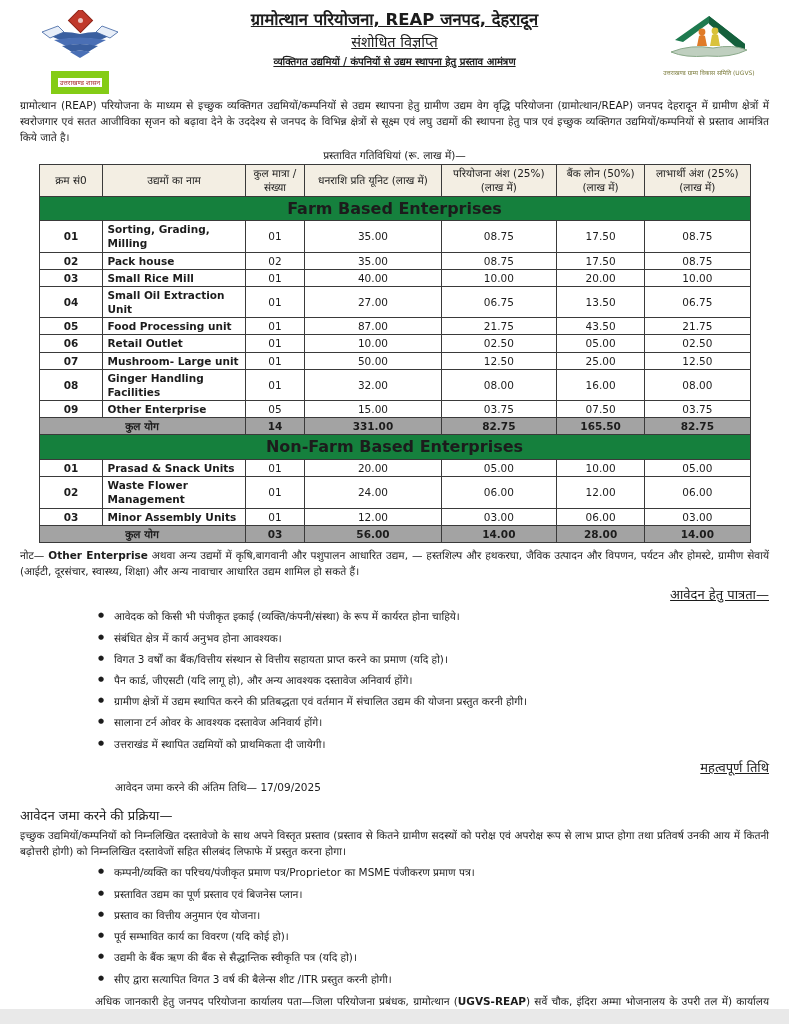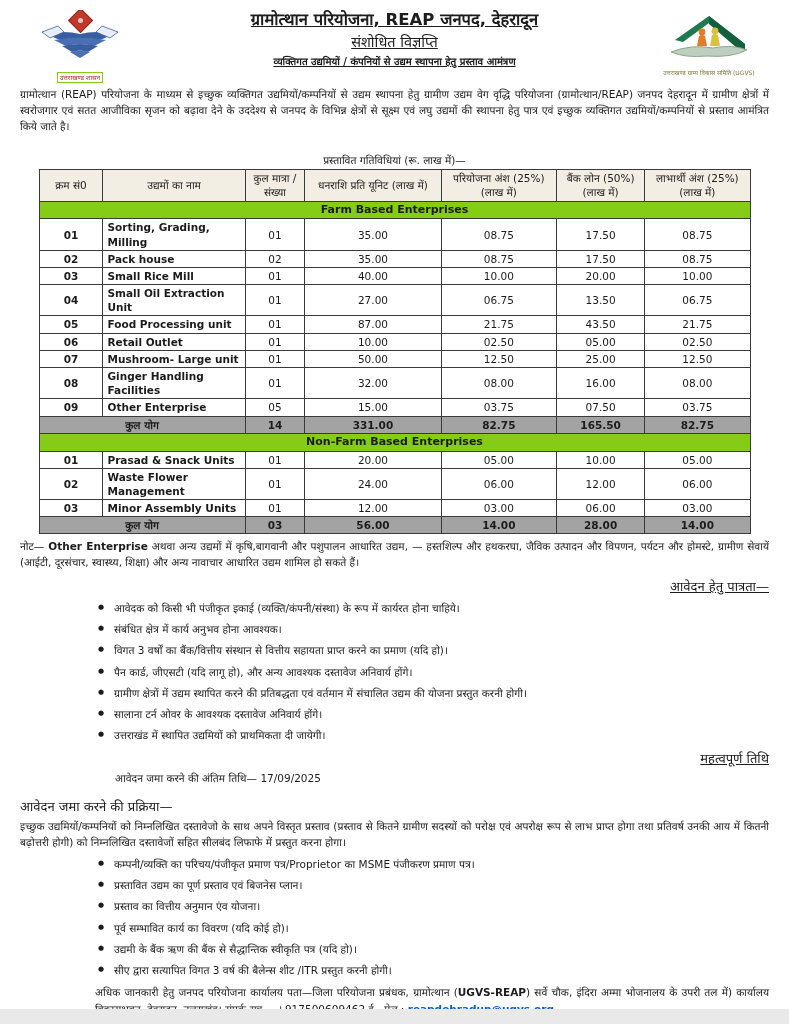--- a/index.html
+++ b/index.html
@@ -13,30 +13,30 @@
     font-size:10.5px;
   }
   .content{padding:6px 20px 0 20px;}
   
   .hdr{display:flex;align-items:flex-start;justify-content:space-between;}
   .logo-box{width:120px;text-align:center;flex-shrink:0;padding-top:4px;}
   .titles{flex:1;text-align:center;padding-top:2px;}
   .t1{font-size:16.5px;font-weight:bold;text-decoration:underline;line-height:1.45;}
   .t2{font-size:14.5px;font-weight:normal;text-decoration:underline;line-height:1.5;}
   .t3{font-size:10px;font-weight:bold;text-decoration:underline;line-height:1.6;}
-  .logo-cap{font-size:6.5px;color:#a33;border:1px solid #84cc16;display:inline-block;padding:0 2px;margin-top:1px;}
+  .logo-cap{font-size:6.5px;color:#a33;border:7px solid #84cc16;display:inline-block;padding:0 2px;margin-top:1px;}
   .logo-cap2{font-size:6px;color:#7a7a3a;margin-top:1px;}
   
   .para{ text-align:justify; line-height:1.5; margin:4px 0 0 0;}
-  .caption{text-align:center;margin-top:19px;font-size:10.5px;}
+  .caption{text-align:center;margin-top:3px;font-size:10.5px;}
   
   table.ent{border-collapse:collapse;width:712px;margin:2px auto 0 auto;font-size:10.5px;}
   table.ent th,table.ent td{border:1px solid #3a3a3a;padding:1px 4px;text-align:center;vertical-align:middle;line-height:1.35;}
   table.ent th{background:#f3eee3;font-weight:normal;font-size:10.5px;}
-  td.section-row{background:#84cc16;font-weight:bold;font-size:11px;padding:2px;}
+  td.section-row{background:#15803d;font-weight:bold;font-size:16px;padding:2px;}
   tr.total-row td{background:#a3a3a3;font-weight:bold;}
   table.ent td.sn{font-weight:bold;width:9%;}
   table.ent td.name{text-align:left;font-weight:bold;width:20%;} 
   
   ul.blist{margin:3px 0 2px 0;padding-left:78px;list-style:none;}
   ul.blist li{position:relative;padding-left:16px;margin:6px 0;line-height:1.45;}
   ul.blist li::before{content:"●";position:absolute;left:0;top:1px;font-size:7px;}
   .sec-head{font-size:13px;text-decoration:underline;margin-top:6px;font-weight:normal;text-align:right;}
   .sec-head2{font-size:13px;margin-top:12px;}
   .indent1{margin-left:95px;margin-top:4px;}

